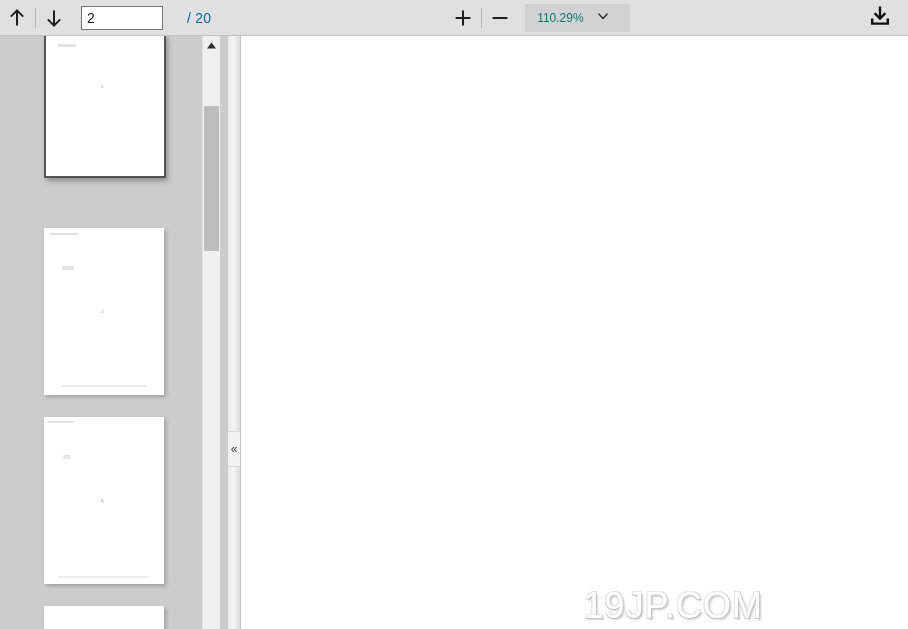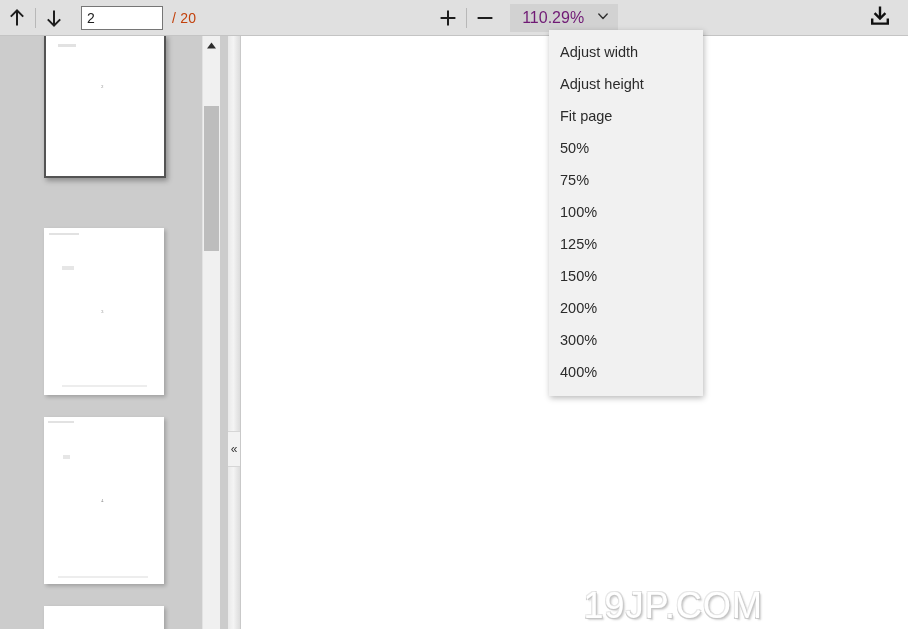--- a/index.html
+++ b/index.html
@@ -67,23 +67,23 @@
     font-family: "Liberation Sans", sans-serif;
     font-size: 14px;
     color: #202020;
     padding: 0 5px;
     box-sizing: border-box;
     outline: none;
     border-radius: 0;
   }
 
   .page-total {
-    margin-left: 9px;
+    margin-left: 24px;
     font-size: 14px;
-    color: #c2410c;
+    color: #0369a1;
     letter-spacing: 0.2px;
   }
 
   .tb-spacer-1 { width: 235px; }
   .tb-spacer-right { flex: 1 1 auto; }
 
   
   .zoom-select {
     position: relative;
     height: 28px;
@@ -91,22 +91,22 @@
     background: #d2d2d2;
     display: flex;
     align-items: center;
     padding: 0 8px 0 12px;
     box-sizing: border-box;
     cursor: pointer;
     margin-left: 8px;
     border: 0;
   }
   .zoom-select .zoom-value {
-    font-size: 16px;
-    color: #701a75;
+    font-size: 12px;
+    color: #0f766e;
     white-space: nowrap;
   }
   .zoom-select .chev {
     margin-left: 12px;
     display: block;
   }
 
   .download-btn {
     width: 40px;
     height: 34px;
@@ -408,27 +408,14 @@
 
   <div class="splitter">
     <div class="splitter-handle">«</div>
   </div>
 
   <div class="viewer">
     <div class="viewer-page"></div>
     <div class="watermark">19JP.COM</div>
   </div>
 
-  <div class="zoom-menu">
-    <div class="zoom-menu-item">Adjust width</div>
-    <div class="zoom-menu-item">Adjust height</div>
-    <div class="zoom-menu-item">Fit page</div>
-    <div class="zoom-menu-item">50%</div>
-    <div class="zoom-menu-item">75%</div>
-    <div class="zoom-menu-item">100%</div>
-    <div class="zoom-menu-item">125%</div>
-    <div class="zoom-menu-item">150%</div>
-    <div class="zoom-menu-item">200%</div>
-    <div class="zoom-menu-item">300%</div>
-    <div class="zoom-menu-item">400%</div>
-  </div>
 
 </div>
 
 </body></html>

